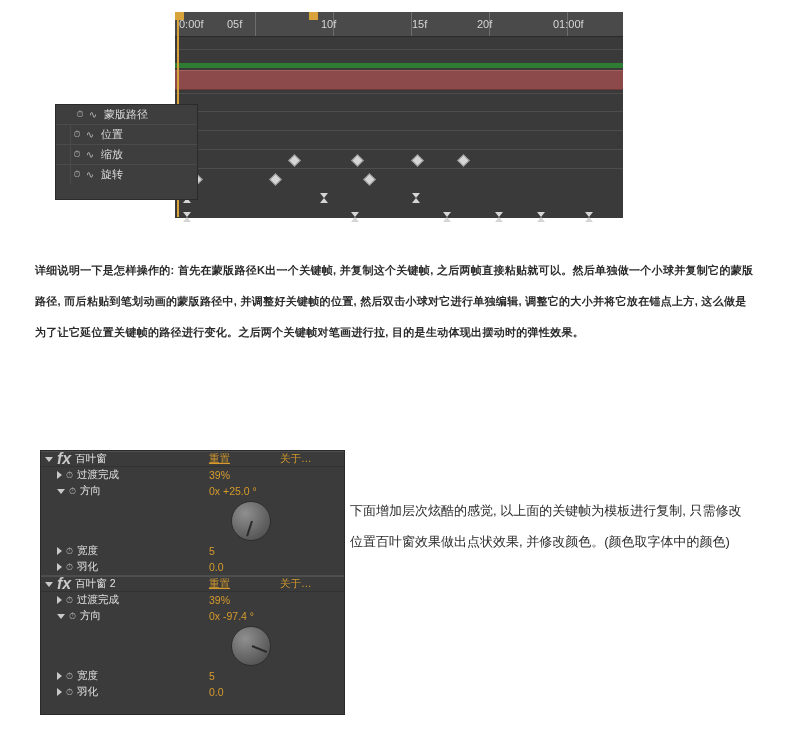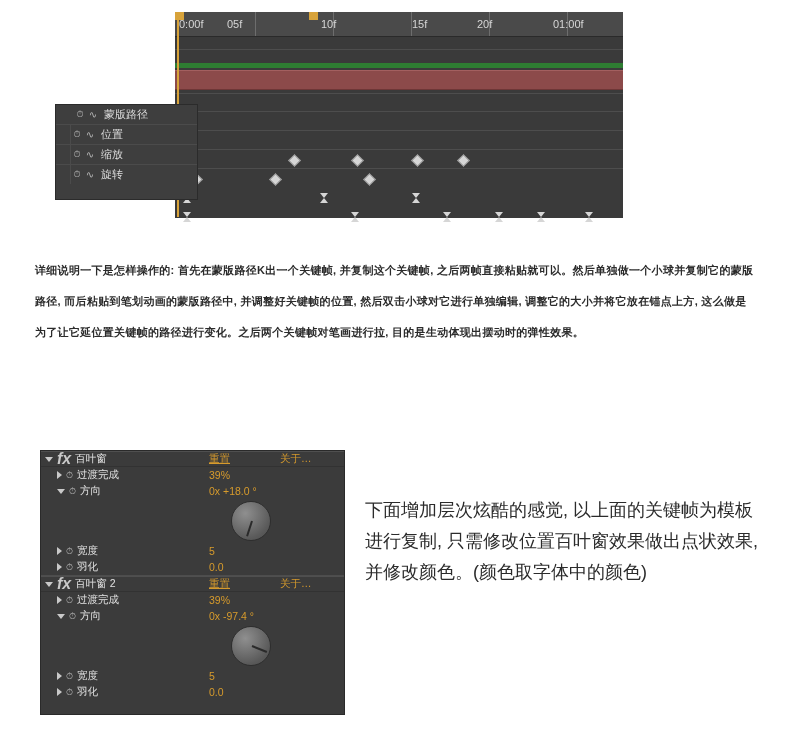--- a/index.html
+++ b/index.html
@@ -292,24 +292,24 @@
     transform-origin: 50% 0%;
   }
   .fx-divider {
     height: 1px;
     background: #4d4d4d;
   }
 
   
   .para-right {
     position: absolute;
-    left: 365px;
+    left: 350px;
     top: 495px;
     width: 400px;
-    font-size: 18px;
+    font-size: 13px;
     line-height: 31px;
     color: #2b2b2b;
   }
 </style>
 </head>
 <body>
 
 <div class="timeline-wrap">
   <div class="timeline-ruler">
     <div class="ruler-tick" style="left:2px;"></div>
@@ -409,21 +409,21 @@
     <span class="tri tri-right"></span>
     <span class="stopwatch-sm">⏱</span>
     <span class="fx-name">过渡完成</span>
     <span class="fx-valcol">39%</span>
   </div>
 
   <div class="fx-row" style="padding-left:16px;">
     <span class="tri tri-down"></span>
     <span class="stopwatch-sm">⏱</span>
     <span class="fx-name">方向</span>
-    <span class="fx-valcol">0x +18.0 °</span>
+    <span class="fx-valcol">0x +25.0 °</span>
   </div>
 
   <div class="dial-wrap">
     <div class="dial">
       <div class="needle" style="transform: rotate(18deg);"></div>
     </div>
   </div>
 
   <div class="fx-row" style="padding-left:16px;">
     <span class="tri tri-right"></span>

